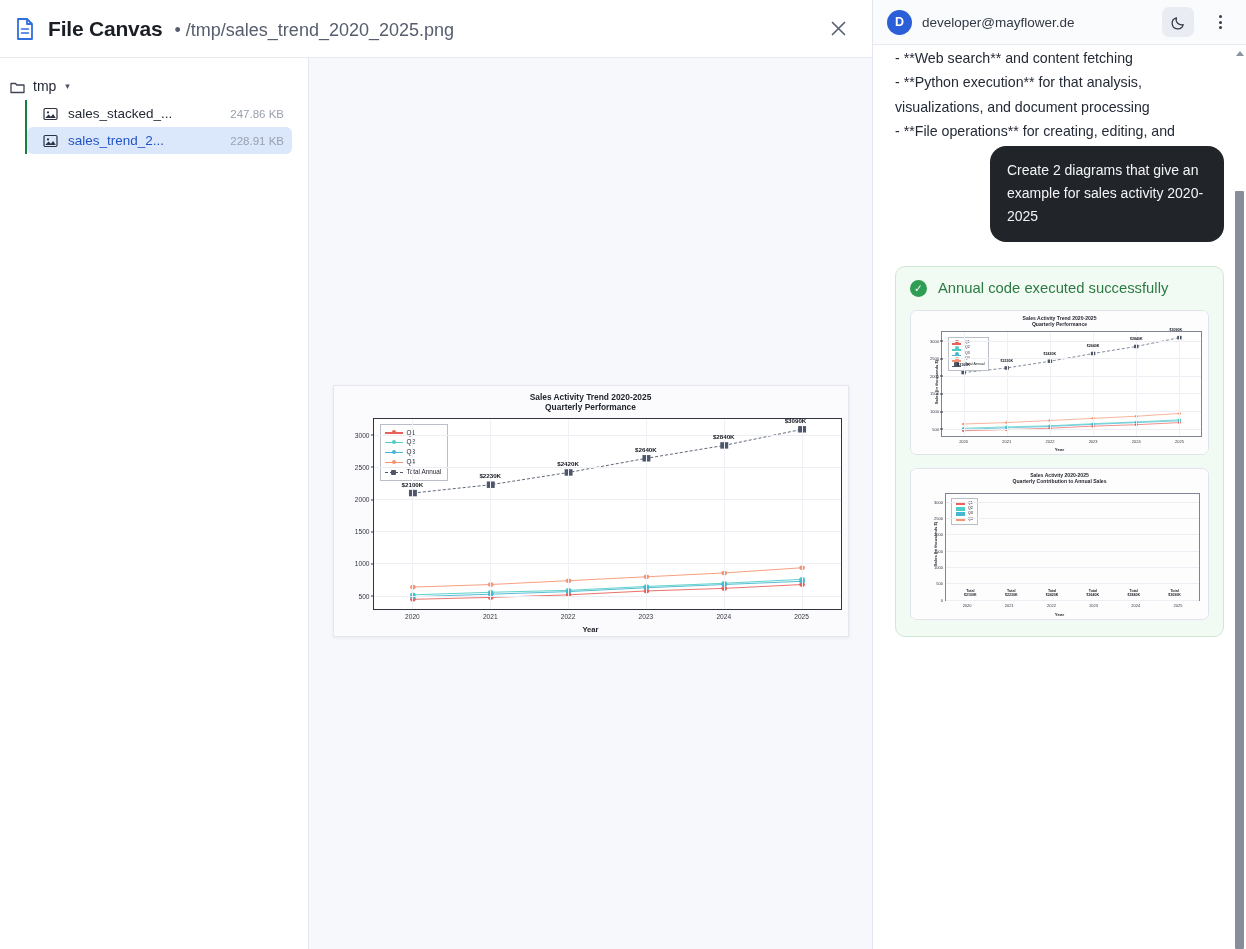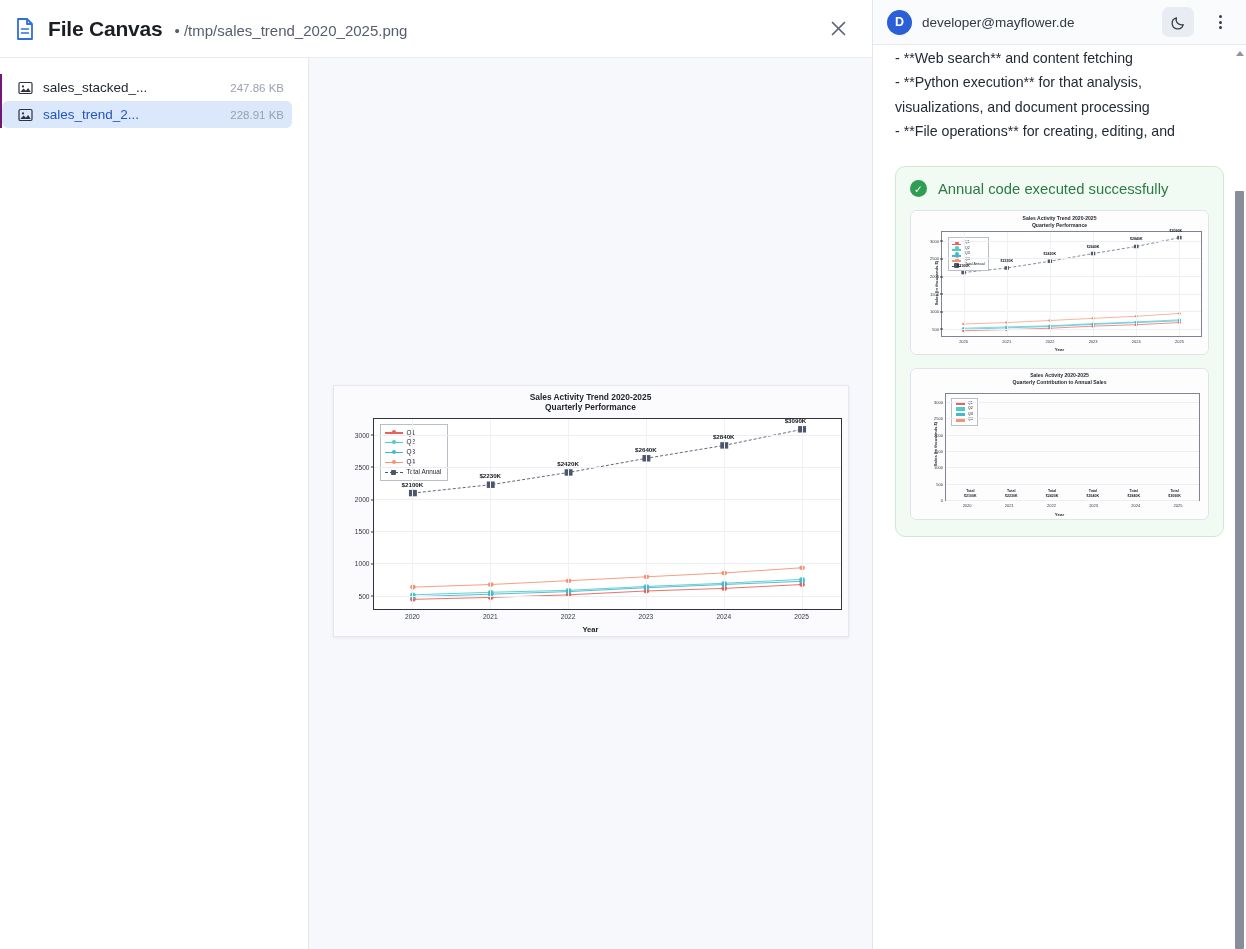--- a/index.html
+++ b/index.html
@@ -11,38 +11,38 @@
   .app { display: flex; width: 1246px; height: 949px; }
 
   
   .canvas-pane { width: 872px; height: 949px; display: flex; flex-direction: column; background: #ffffff; }
   .canvas-header {
     height: 58px; flex: 0 0 58px; display: flex; align-items: center;
     padding: 0 18px 0 14px; background: #ffffff; border-bottom: 1px solid #e8eaf0;
   }
   .doc-icon { width: 22px; height: 24px; margin-right: 12px; flex: 0 0 auto; }
   .canvas-title { font-size: 21px; font-weight: 700; color: #1a1d24; letter-spacing: -0.2px; }
-  .canvas-path { font-size: 15px; color: #565d6d; margin-left: 12px; padding-top: 4px; }
+  .canvas-path { font-size: 18px; color: #565d6d; margin-left: 12px; padding-top: 4px; }
   .canvas-close {
     margin-left: auto; width: 32px; height: 32px; border: none; background: transparent;
     cursor: pointer; display: flex; align-items: center; justify-content: center;
     color: #5a6274; border-radius: 5px;
   }
   .canvas-close svg { width: 17px; height: 17px; }
 
   .canvas-body { flex: 1; display: flex; min-height: 0; }
 
   
   .file-tree { width: 309px; flex: 0 0 309px; background: #ffffff; border-right: 1px solid #e3e6ee; padding: 16px 0 0 0; }
   .files-label { font-size: 11.5px; font-weight: 700; color: #5a6274; letter-spacing: .45px; padding: 0 0 10px 12px; }
   .folder-row { display: flex; align-items: center; padding: 4px 0 6px 10px; cursor: pointer; }
   .folder-icon { width: 15px; height: 13px; margin-right: 8px; color: #3d4454; }
   .folder-name { font-size: 14px; color: #1f2430; font-weight: 400; }
   .folder-caret { margin-left: 9px; font-size: 9px; color: #4a5160; }
-  .file-children { border-left: 2px solid #701a75; padding-left: 0; text-align: center; }
+  .file-children { margin-left: 25px; border-left: 2px solid #15803d; padding-left: 0; text-align: center; }
   .file-row {
     display: flex; align-items: center; gap: 10px; padding: 6px 8px 6px 16px;
     margin-right: 16px; border-radius: 6px; cursor: pointer;
   }
   .file-row.selected { background: #dbe7fb; }
   .file-img-icon { width: 15px; height: 14px; flex: 0 0 auto; color: #2c3240; }
   .file-name { font-size: 13.5px; color: #232936; white-space: nowrap; }
   .file-row.selected .file-name { color: #2255c4; font-weight: 500; }
   .file-size { font-size: 11.5px; color: #9aa1b0; margin-left: auto; white-space: nowrap; }
 
@@ -211,20 +211,29 @@
       <button class="canvas-close">
         <svg viewBox="0 0 17 17">
           <path d="M2.5 2.5l12 12M14.5 2.5l-12 12" stroke="#5a6274" stroke-width="1.7" stroke-linecap="round"></path>
         </svg>
       </button>
     </header>
 
     <div class="canvas-body">
 
       <nav class="file-tree">
+        <div class="folder-row">
+          <span class="folder-icon">
+            <svg viewBox="0 0 15 13" fill="none">
+                <path d="M1 2.5h4.5l1.2 1.5H14v7.5H1z" stroke="#3d4454" stroke-width="1.3" stroke-linejoin="round"></path>
+              </svg>
+          </span>
+          <span class="folder-name">tmp</span>
+          <span class="folder-caret">▾</span>
+        </div>
         <div class="file-children">
           <div class="file-row">
             <span class="file-img-icon">
               <svg viewBox="0 0 15 14" fill="none">
                   <rect x="1" y="1.5" width="13" height="11" rx="1.2" stroke="#2c3240" stroke-width="1.2"></rect>
                   <circle cx="5" cy="5.4" r="1.1" fill="#2c3240"></circle>
                   <path d="M2.2 11l3.4-3.6 2.3 2.3 2.2-2.6 2.7 3.9z" fill="#2c3240"></path>
                 </svg>
             </span>
             <span class="file-name">sales_stacked_...</span>
@@ -387,20 +396,21 @@
 
 
     <div class="asst-scroll">
 
       <div class="msg-text msg-clipped" style="white-space:pre-line; padding-top:10px; max-height:106px; overflow:hidden;">- **Web search** and content fetching
 - **Python execution** for that analysis, visualizations, and document processing
 - **File operations** for creating, editing, and managing files</div>
 
 
 
+      <div class="user-bubble">Create 2 diagrams that give an example for sales activity 2020-2025</div>
 
 
       <div class="code-ok-card">
         <div class="code-ok-head">
           <span class="ok-badge">✓</span>
           <span class="code-ok-title">Annual code executed successfully</span>
         </div>
 
         <div class="thumb">
           <div class="mpl" style="background:#fdfdfe;">

